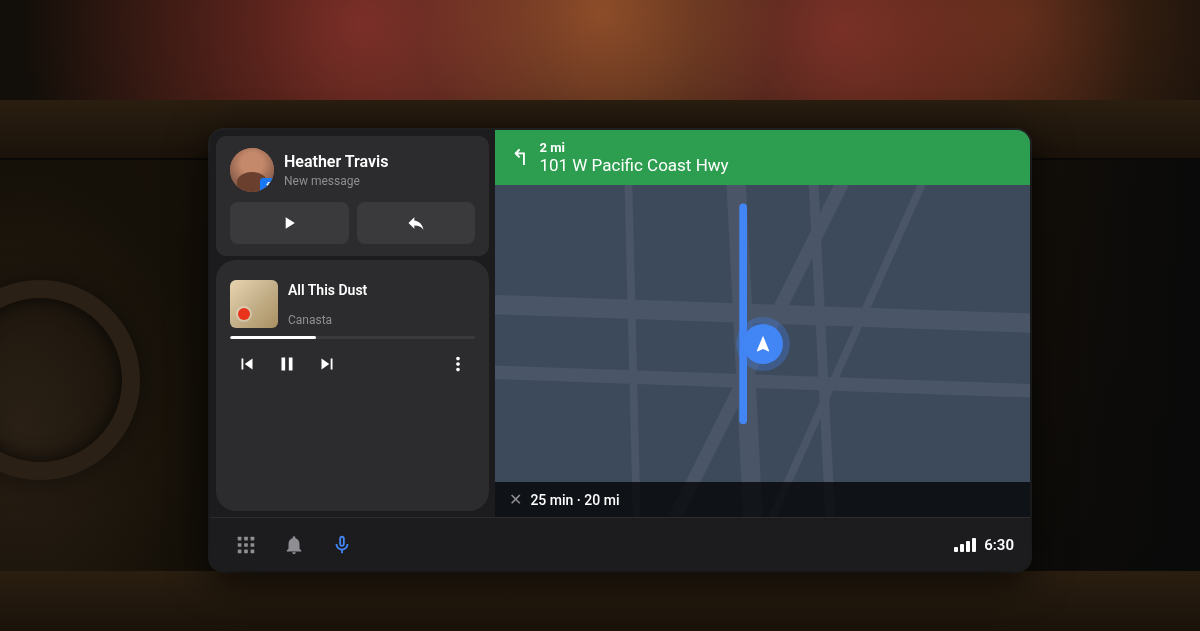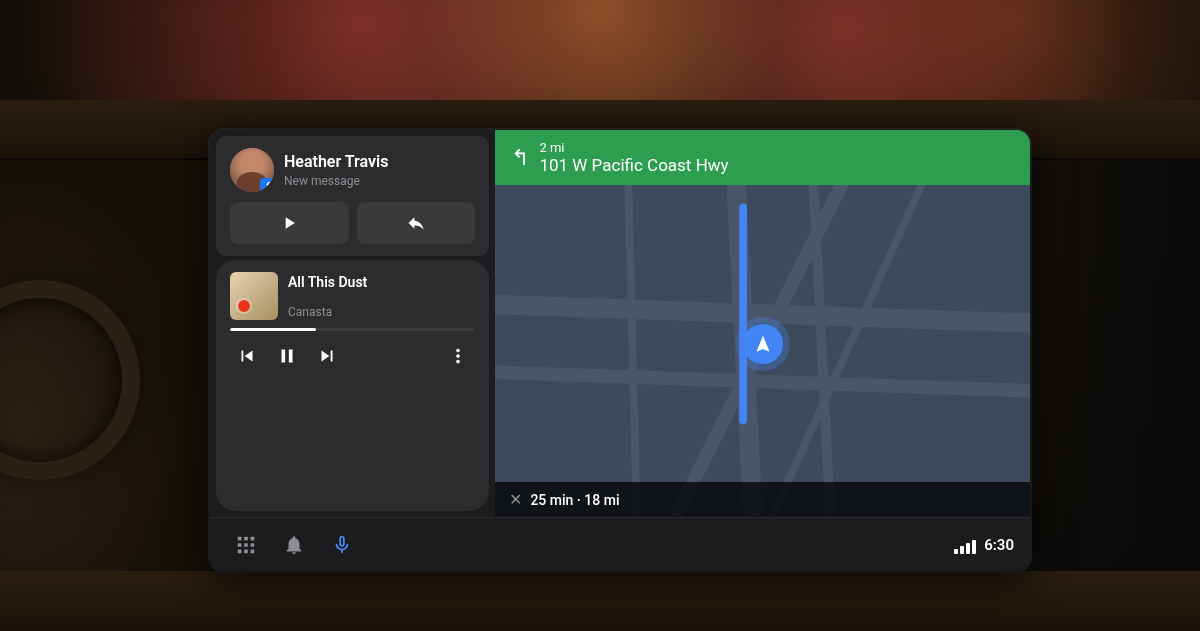--- a/index.html
+++ b/index.html
@@ -206,21 +206,21 @@
     .action-btn svg {
       width: 20px;
       height: 20px;
       fill: white;
     }
 
     
     .music-card {
       background: #2c2c2e;
       border-radius: 20px;
-      padding: 12px 14px;
+      padding: 20px 14px;
       flex: 1;
     }
 
     .music-header {
       display: flex;
       align-items: center;
       gap: 10px;
       margin-bottom: 8px;
     }
 
@@ -331,21 +331,21 @@
 
     .turn-arrow {
       color: white;
       font-size: 22px;
       flex-shrink: 0;
     }
 
     .nav-distance {
       color: white;
       font-size: 13px;
-      font-weight: 400;
+      font-weight: 700;
     }
 
     .nav-street {
       color: white;
       font-size: 17px;
       font-weight: 400;
     }
 
     
     .eta-banner {
@@ -437,21 +437,21 @@
       fill: #8e8e93;
     }
 
     .bottom-btn.mic-btn svg {
       fill: #4285f4;
     }
 
     .bottom-right {
       margin-left: auto;
       display: flex;
-      align-items: flex-end;
+      align-items: flex-start;
       gap: 8px;
     }
 
     .signal-bars {
       display: flex;
       align-items: flex-end;
       gap: 2px;
       height: 16px;
     }
 
@@ -599,21 +599,21 @@
             </svg>
           </div>
         </div>
       </div>
 
       <div class="eta-banner">
         <span class="eta-x">✕</span>
         <span class="eta-text">
           <span>25 min</span>
           <span> · </span>
-          <span>18 mi</span>
+          <span>20 mi</span>
         </span>
       </div>
 
     </div>
   </div>
 
   <div class="bottom-bar">
     <div class="bottom-left-actions">
 
       <button class="bottom-btn">

